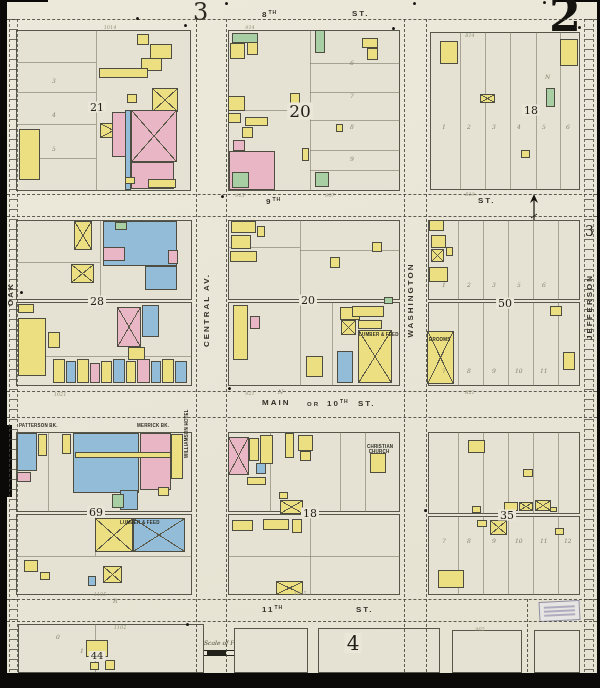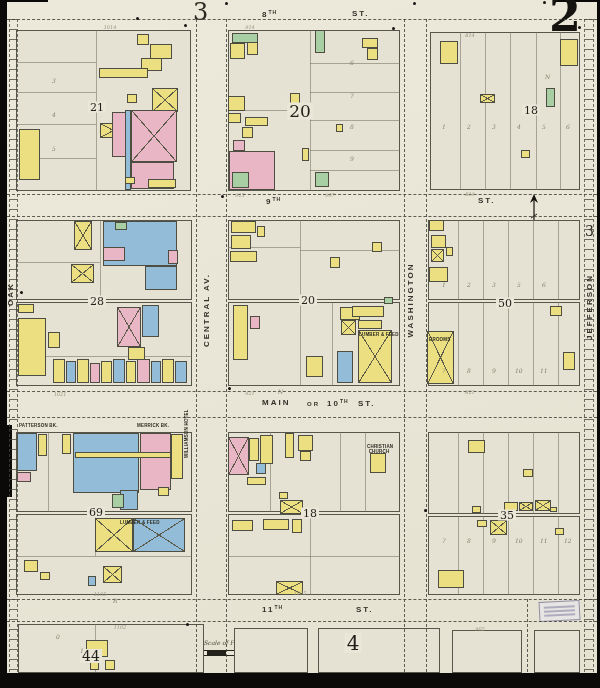--- a/index.html
+++ b/index.html
@@ -331,21 +331,21 @@
       <div class="bld" style="left: 105px; top: 660px; width: 10px; height: 10px; background-color: rgb(236, 223, 130);"></div>
       <div class="blkno" style="left: 97px; top: 107px; font-size: 11px;">21</div>
       <div class="blkno" style="left: 300px; top: 111px; font-size: 17px;">20</div>
       <div class="blkno" style="left: 531px; top: 110px; font-size: 11px;">18</div>
       <div class="blkno" style="left: 97px; top: 301px; font-size: 11px;">28</div>
       <div class="blkno" style="left: 308px; top: 300px; font-size: 11px;">20</div>
       <div class="blkno" style="left: 505px; top: 303px; font-size: 11px;">50</div>
       <div class="blkno" style="left: 96px; top: 512px; font-size: 11px;">69</div>
       <div class="blkno" style="left: 310px; top: 513px; font-size: 11px;">18</div>
       <div class="blkno" style="left: 507px; top: 515px; font-size: 11px;">35</div>
-      <div class="blkno" style="left: 91px; top: 656px; font-size: 14px;">44</div>
+      <div class="blkno" style="left: 97px; top: 656px; font-size: 10px;">44</div>
       <div class="blkno" style="left: 353px; top: 643px; font-size: 20px;">4</div>
       <div class="stlabel" style="left: 262px; top: 10px;">8<span class="sup">TH</span></div>
       <div class="stlabel" style="left: 352px; top: 10px;">ST.</div>
       <div class="stlabel" style="left: 266px; top: 197px;">9<span class="sup">TH</span></div>
       <div class="stlabel" style="left: 478px; top: 197px;">ST.</div>
       <div class="stlabel" style="left: 262px; top: 399px;">MAIN</div>
       <div class="stlabel" style="left: 307px; top: 401px; font-size: 6px;">OR</div>
       <div class="stlabel" style="left: 327px; top: 399px;">10<span class="sup">TH</span></div>
       <div class="stlabel" style="left: 358px; top: 400px;">ST.</div>
       <div class="stlabel" style="left: 262px; top: 605px;">11<span class="sup">TH</span></div>

